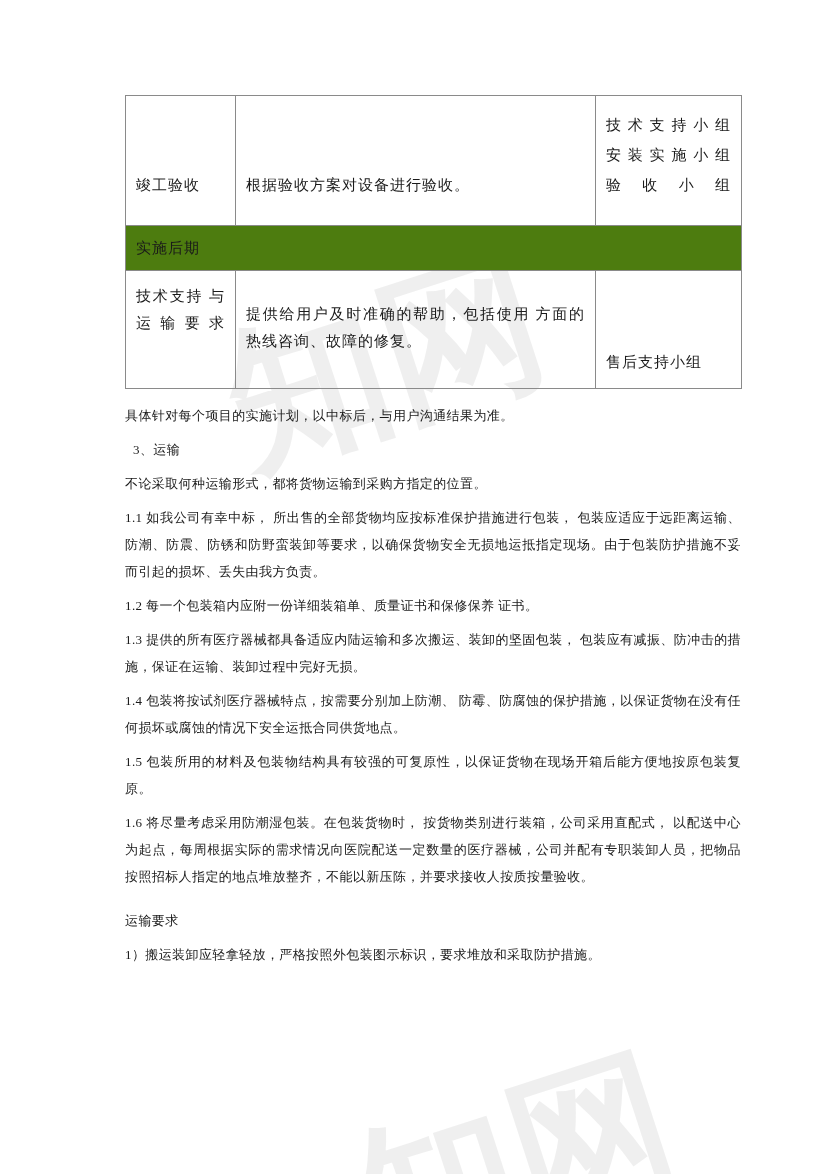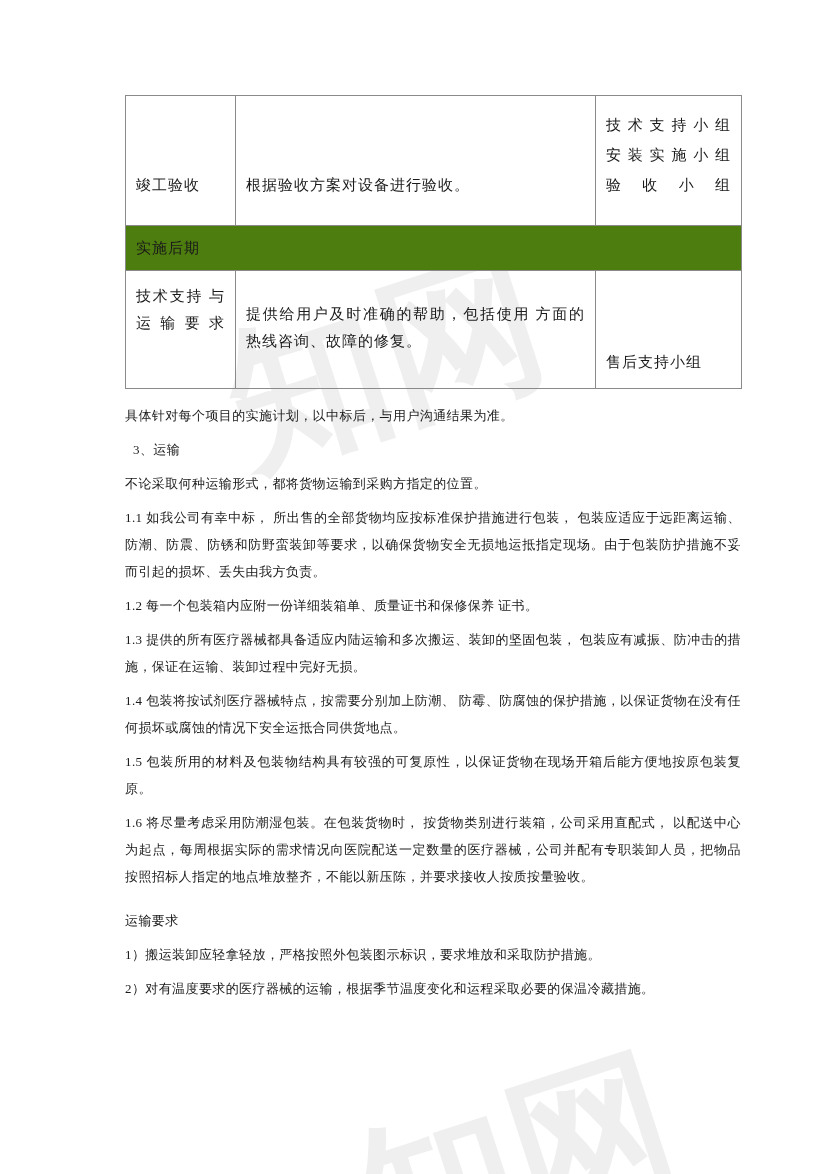--- a/index.html
+++ b/index.html
@@ -125,16 +125,15 @@
     <p class="h3">3、运输</p>
     <p>不论采取何种运输形式，都将货物运输到采购方指定的位置。</p>
     <p>1.1 如我公司有幸中标， 所出售的全部货物均应按标准保护措施进行包装， 包装应适应于远距离运输、防潮、防震、防锈和防野蛮装卸等要求，以确保货物安全无损地运抵指定现场。由于包装防护措施不妥而引起的损坏、丢失由我方负责。</p>
     <p>1.2 每一个包装箱内应附一份详细装箱单、质量证书和保修保养 证书。</p>
     <p>1.3 提供的所有医疗器械都具备适应内陆运输和多次搬运、装卸的坚固包装， 包装应有减振、防冲击的措施，保证在运输、装卸过程中完好无损。</p>
     <p>1.4 包装将按试剂医疗器械特点，按需要分别加上防潮、 防霉、防腐蚀的保护措施，以保证货物在没有任何损坏或腐蚀的情况下安全运抵合同供货地点。</p>
     <p>1.5 包装所用的材料及包装物结构具有较强的可复原性，以保证货物在现场开箱后能方便地按原包装复原。</p>
     <p>1.6 将尽量考虑采用防潮湿包装。在包装货物时， 按货物类别进行装箱，公司采用直配式， 以配送中心为起点，每周根据实际的需求情况向医院配送一定数量的医疗器械，公司并配有专职装卸人员，把物品 按照招标人指定的地点堆放整齐，不能以新压陈，并要求接收人按质按量验收。</p>
     <p class="spaced-top">运输要求</p>
     <p>1）搬运装卸应轻拿轻放，严格按照外包装图示标识，要求堆放和采取防护措施。</p>
-    <p>2）对有温度要求的医疗器械的运输，根据季节温度变化和运程采取必要的保温冷藏措施。</p>
   </div>
 
 </div>
 
 </body></html>

